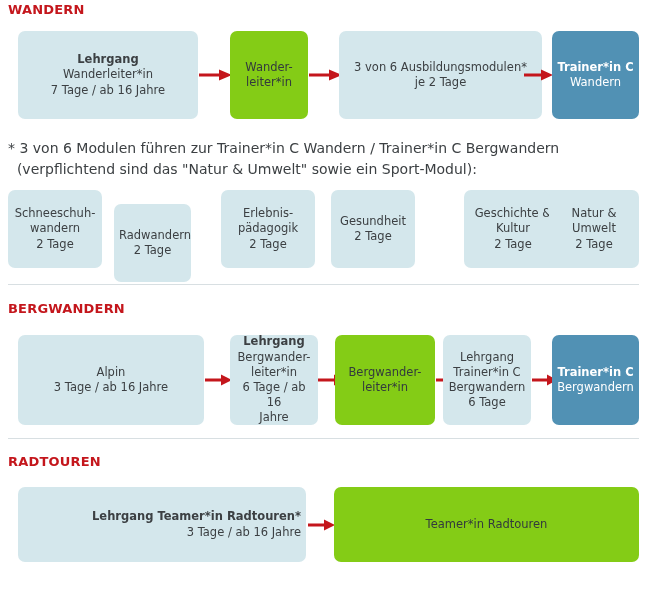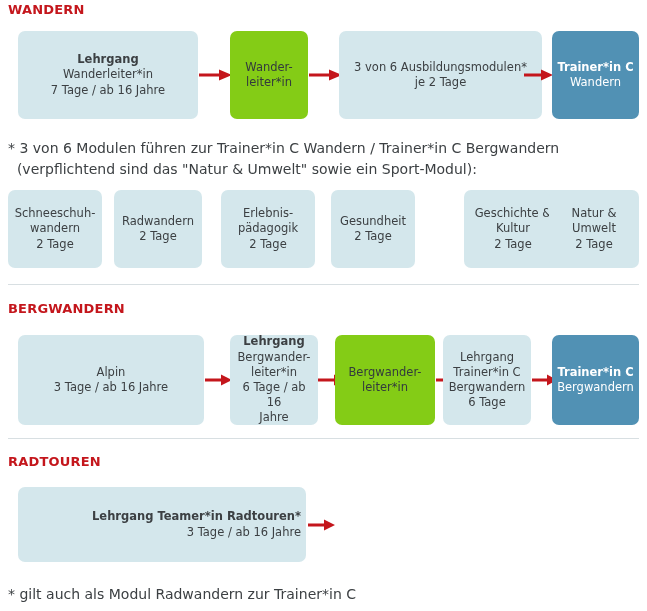--- a/index.html
+++ b/index.html
@@ -145,21 +145,21 @@
   (verpflichtend sind das "Natur &amp; Umwelt" sowie ein Sport-Modul):</div>
 
   <div class="box shade-light" style="left:8px; top:190px; width:94px; height:78px;">
     <div class="box-inner">
       <span class="l">Schneeschuh-</span>
       <span class="l">wandern</span>
       <span class="l">2 Tage</span>
     </div>
   </div>
 
-  <div class="box shade-light" style="left:114px; top:190px; width:88px; height:78px;">
+  <div class="box shade-light" style="left:114px; top:204px; width:77px; height:78px;">
     <div class="box-inner">
       <span class="l">Radwandern</span>
       <span class="l">2 Tage</span>
     </div>
   </div>
 
   <div class="box shade-light" style="left:221px; top:190px; width:94px; height:78px;">
     <div class="box-inner">
       <span class="l">Erlebnis-</span>
       <span class="l">pädagogik</span>
@@ -268,16 +268,20 @@
       <span class="l">3 Tage / ab 16 Jahre</span>
     </div>
   </div>
 
   <div class="arrow" style="left:308px; top:518px; width:28px;">
     <svg width="28" height="14" viewBox="0 0 28 14">
         <path d="M0 5.4 H16 V1.4 L27 7 L16 12.6 V8.6 H0 Z" fill="#c4161c"></path>
       </svg>
   </div>
 
-
-  <div class="footnote" style="top:584px;">* gilt auch als Modul Radwandern zur Trainer*in C</div>
+  <div class="box shade-mid" style="left:334px; top:487px; width:305px; height:75px;">
+    <div class="box-inner">
+      <span class="l">Teamer*in Radtouren</span>
+    </div>
+  </div>
+
 
 </div>
 
 </body></html>

